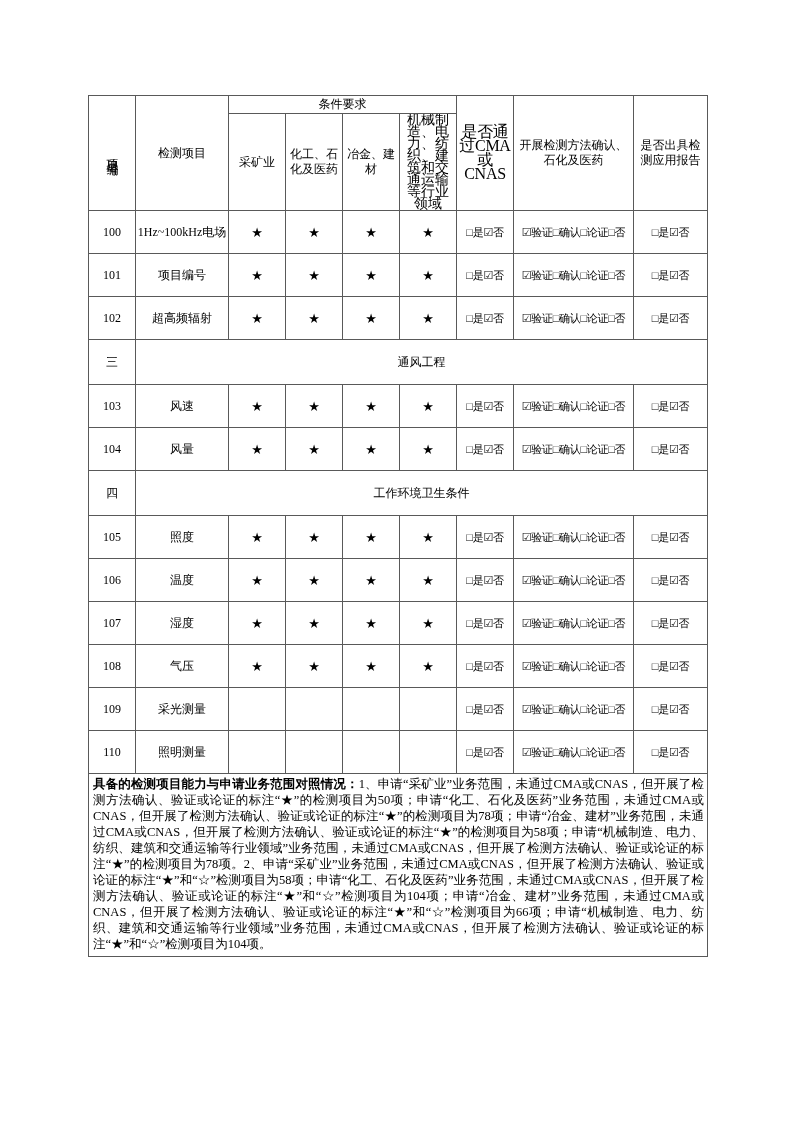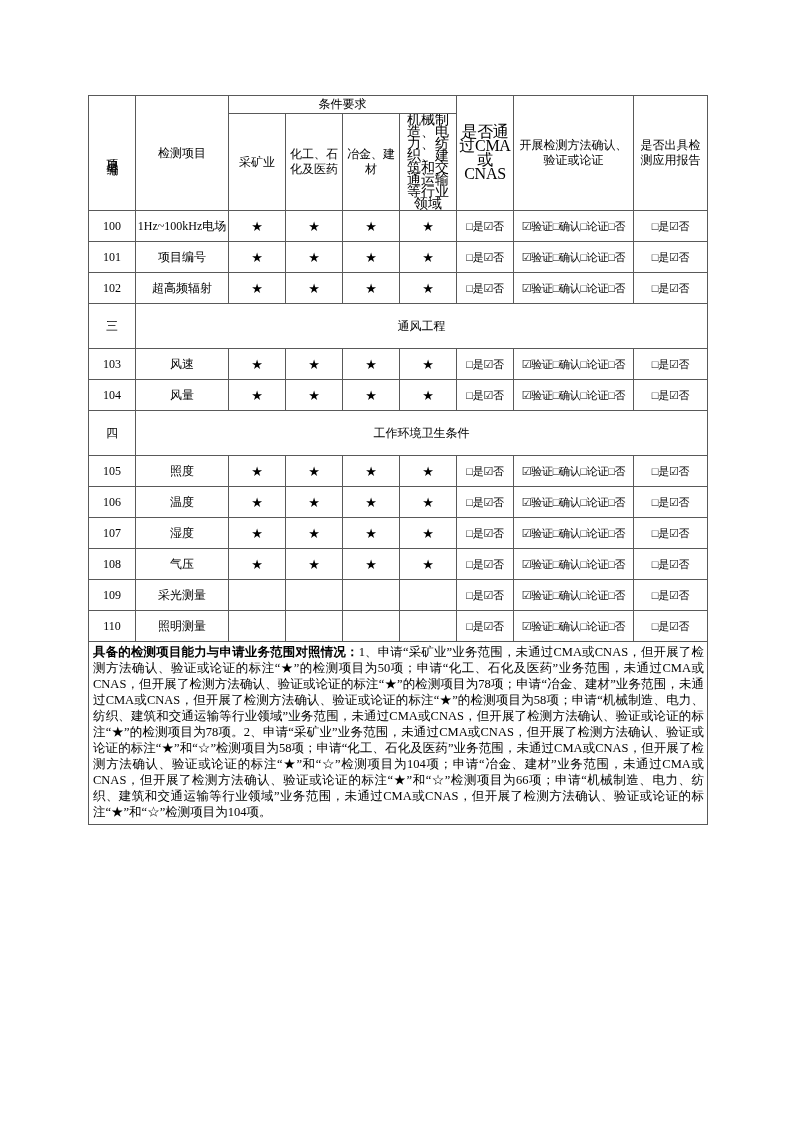--- a/index.html
+++ b/index.html
@@ -4,21 +4,21 @@
 <style>
   html,body{margin:0;padding:0;}
   body{width:794px;height:1123px;background:#ffffff;position:relative;
        font-family:"Liberation Serif","DejaVu Serif",serif;color:#000;}
   .sheet{position:absolute;left:88px;top:95px;}
   table{border-collapse:collapse;table-layout:fixed;}
   td{border:1px solid #595959;text-align:center;vertical-align:middle;
      font-size:12px;padding:0 1px;overflow:hidden;line-height:15px;}
   tr.hrow1{height:18px;}
   tr.hrow2{height:55px;}
-  tr.item{height:31px;}
+  tr.item{height:43px;}
   tr.section{height:45px;}
   .vert-text{writing-mode:vertical-rl;text-orientation:upright;
              letter-spacing:2px;font-size:12px;display:inline-block;}
   .industry-small{font-size:14px;line-height:12px;margin-left:44px;}
   .cma-head{font-size:16px;line-height:14px;letter-spacing:-0.3px;}
   .report-head{padding:0 6px;}
   .star{font-size:13px;}
   .chk{font-size:11px;letter-spacing:-0.3px;}
   td.note{border:1px solid #595959;text-align:justify;vertical-align:top;
           padding:2px 3px 4px 4px;font-size:12.5px;line-height:16px;}
@@ -40,21 +40,21 @@
         <col style="width:120px">
         <col style="width:74px">
   </colgroup>
 
   <tbody>
         <tr class="hrow1">
     <td rowspan="2"><span class="vert-text">项目编号</span></td>
     <td rowspan="2">检测项目</td>
     <td colspan="4">条件要求</td>
     <td rowspan="2" class="cma-head">是否通过CMA或CNAS</td>
-    <td rowspan="2">开展检测方法确认、验证或论证</td>
+    <td rowspan="2">开展检测方法确认、石化及医药</td>
     <td rowspan="2" class="report-head">是否出具检测应用报告</td>
   </tr>
   <tr class="hrow2">
     <td>采矿业</td>
     <td>化工、石化及医药</td>
     <td>冶金、建材</td>
     <td class="industry-small">机械制造、电力、纺织、建筑和交通运输等行业领域</td>
   </tr>
 
   <tr class="item">

